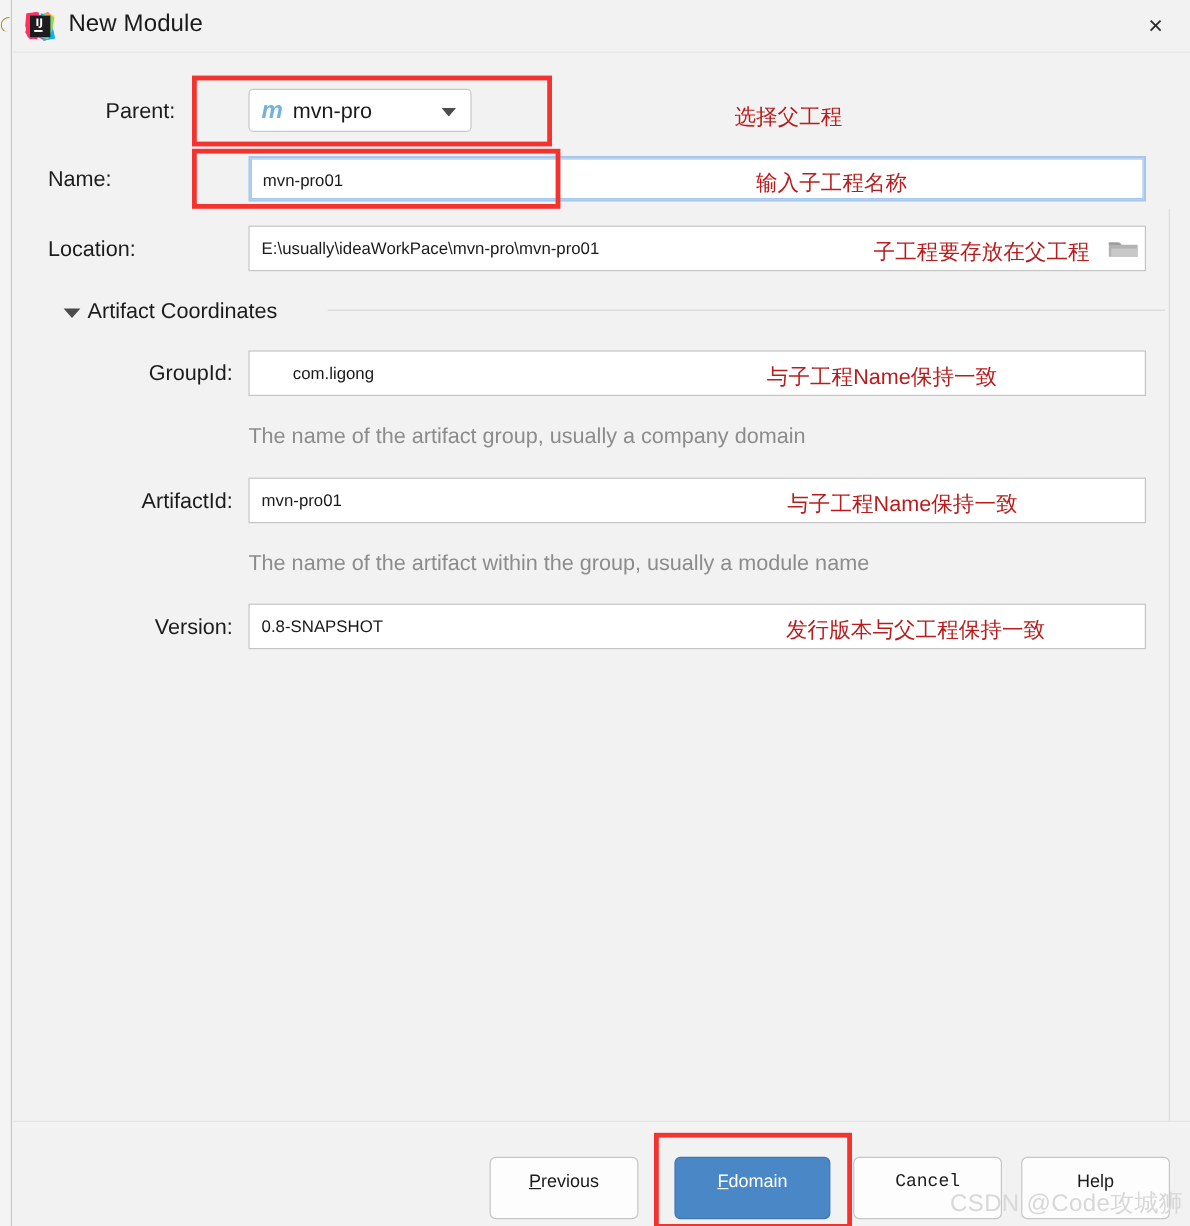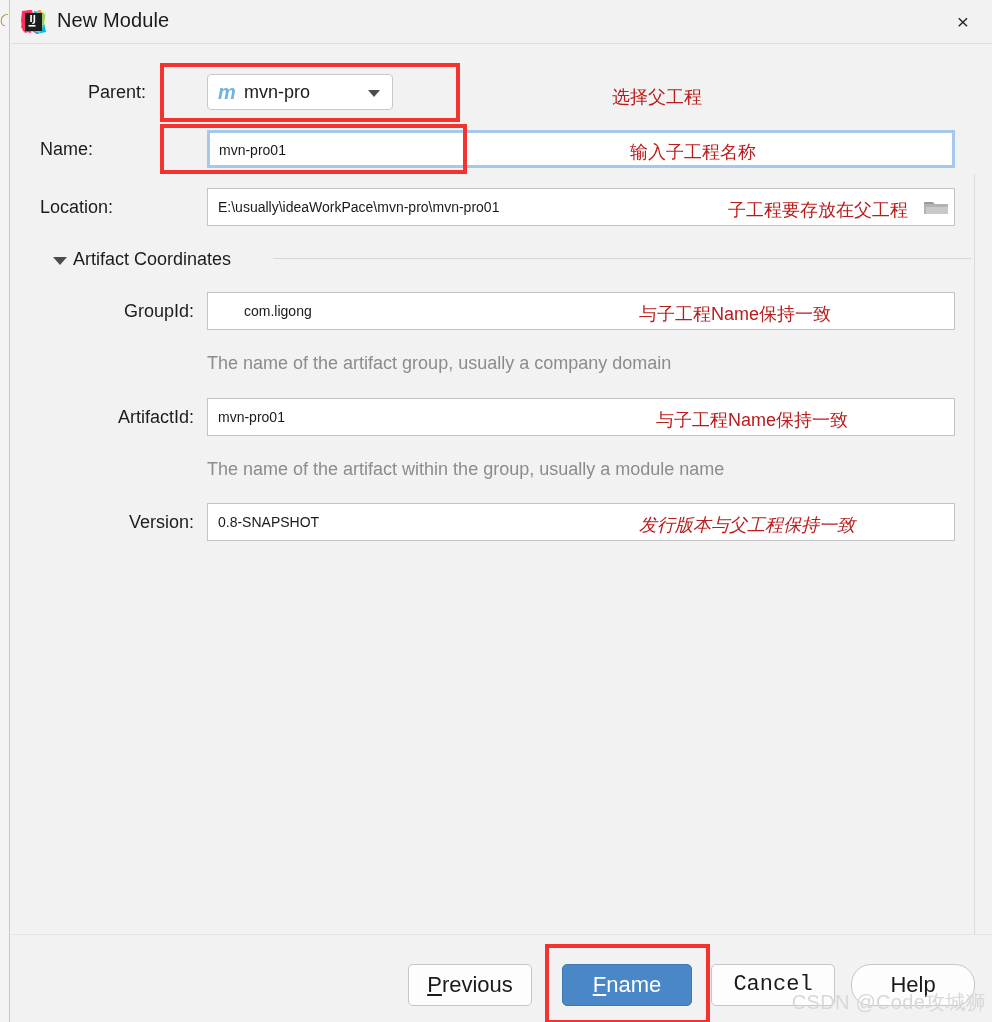--- a/index.html
+++ b/index.html
@@ -191,25 +191,25 @@
   
   .footer {
     position: absolute;
     left: 11px; top: 934px;
     width: 981px; height: 88px;
     background: #f2f2f2;
     border-top: 1px solid #e4e4e4;
   }
   .btn {
     position: absolute;
-    height: 42px;
+    height: 52px;
     background: #fdfdfd;
     border: 1px solid #c6c6c6;
     border-radius: 5px;
-    font-size: 22px;
+    font-size: 15px;
     color: #1a1a1a;
     text-align: center;
     line-height: 40px;
     cursor: pointer;
   }
   .btn.primary {
     background: #4a87c6;
     border: 1px solid #3f77b0;
     color: #ffffff;
   }
@@ -296,36 +296,36 @@
     <span class="anno" style="left:628px; top:258px;">与子工程Name保持一致</span>
     <span class="hint" style="left:196px; top:309px;">The name of the artifact group, usually a company domain</span>
 
     <span class="lbl right" style="left:23px; top:363px; width:160px;">ArtifactId:</span>
     <div class="tfield" style="left:196px; top:354px; width:748px;">mvn-pro01</div>
     <span class="anno" style="left:645px; top:364px;">与子工程Name保持一致</span>
     <span class="hint" style="left:196px; top:415px;">The name of the artifact within the group, usually a module name</span>
 
     <span class="lbl right" style="left:23px; top:468px; width:160px;">Version:</span>
     <div class="tfield" style="left:196px; top:459px; width:748px;">0.8-SNAPSHOT</div>
-    <span class="anno" style="left:628px; top:469px;font-style:italic;">发行版本与父工程保持一致</span>
+    <span class="anno" style="left:644px; top:469px;">发行版本与父工程保持一致</span>
 
   </div>
 
   <div class="footer">
 
     <div class="btn" style="left:397px; top:29px; width:124px;">
       <span class="mn">P</span><span>revious</span>
     </div>
 
     <div class="btn primary" style="left:551px; top:29px; width:130px;">
-      <span class="mn">F</span><span>name</span>
+      <span class="mn">F</span><span>domain</span>
     </div>
 
     <div class="redbox" style="left:534px; top:9px; width:165px; height:80px;"></div>
 
     <div class="btn" style="left:700px; top:29px; width:124px;font-family:Liberation Mono, monospace;">Cancel</div>
 
-    <div class="btn" style="left:840px; top:29px; width:124px;border-radius:20px;">Help</div>
+    <div class="btn" style="left:840px; top:29px; width:124px;">Help</div>
 
     <span class="watermark">CSDN @Code攻城狮</span>
   </div>
 
 </div>
 
 </body></html>

